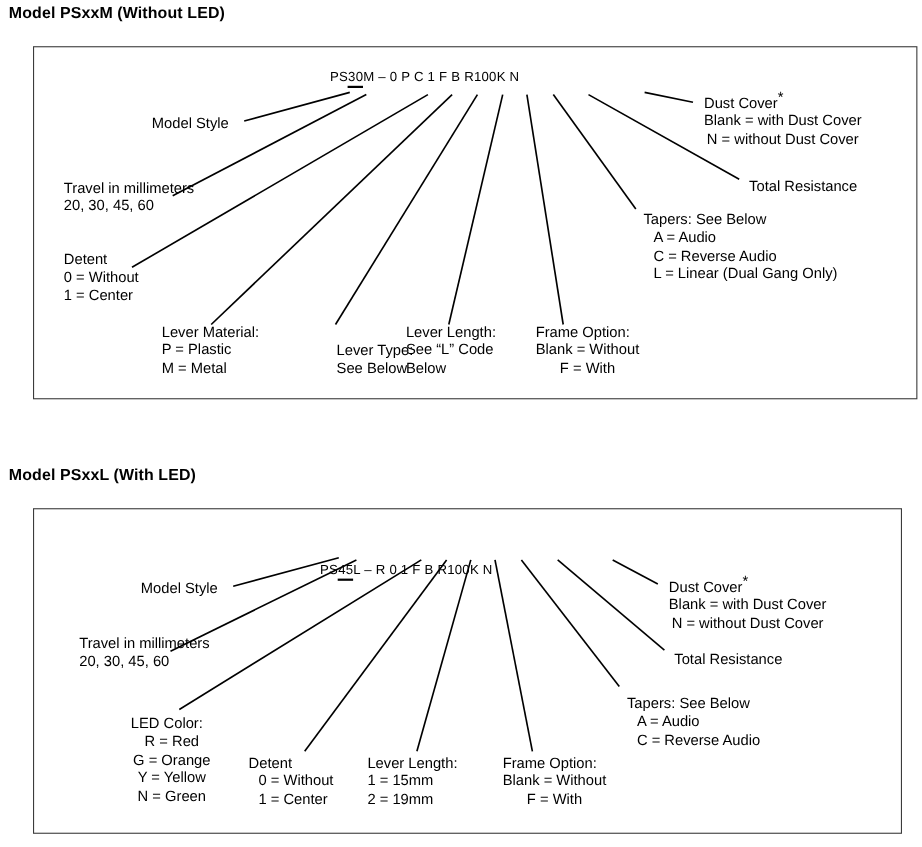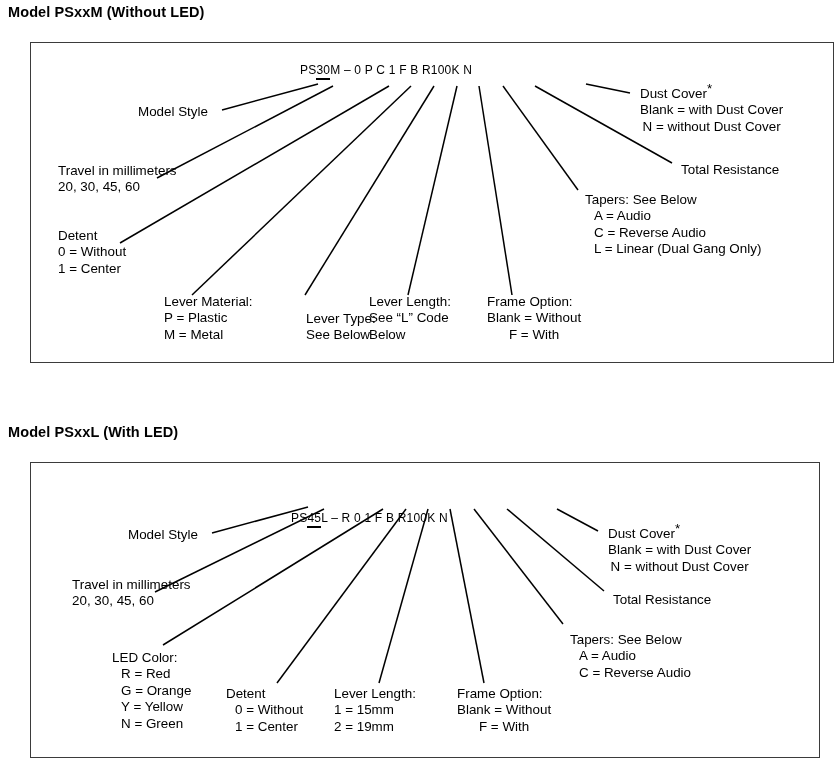--- a/index.html
+++ b/index.html
@@ -121,21 +121,21 @@
   <span>Travel in millimeters</span>
   <span style="display:block">20, 30, 45, 60</span>
 </div>
 
 <div class="lbl" style="left:58px; top:228px;">
   <span>Detent</span>
   <span style="display:block">0 = Without</span>
   <span style="display:block">1 = Center</span>
 </div>
 
-<div class="lbl" style="left:147px; top:294px;margin-left:17px;">
+<div class="lbl" style="left:147px; top:294px;">
   <span>Lever Material:</span>
   <span style="display:block">P = Plastic</span>
   <span style="display:block">M = Metal</span>
 </div>
 
 <div class="lbl" style="left:266px; top:311px;margin-left:40px;">
   <span>Lever Type:</span>
   <span style="display:block">See Below</span>
 </div>
 
@@ -209,21 +209,21 @@
 
 <div class="lbl" style="left:128px; top:527px;">
   <span>Model Style</span>
 </div>
 
 <div class="lbl" style="left:72px; top:577px;">
   <span>Travel in millimeters</span>
   <span style="display:block">20, 30, 45, 60</span>
 </div>
 
-<div class="lbl" style="left:112px; top:650px;">
+<div class="lbl" style="left:112px; top:650px;text-align:center;">
   <span>LED Color:</span>
   <span class="ind">R = Red</span>
   <span class="ind">G = Orange</span>
   <span class="ind">Y = Yellow</span>
   <span class="ind">N = Green</span>
 </div>
 
 <div class="lbl" style="left:226px; top:686px;">
   <span>Detent</span>
   <span class="ind">0 = Without</span>

